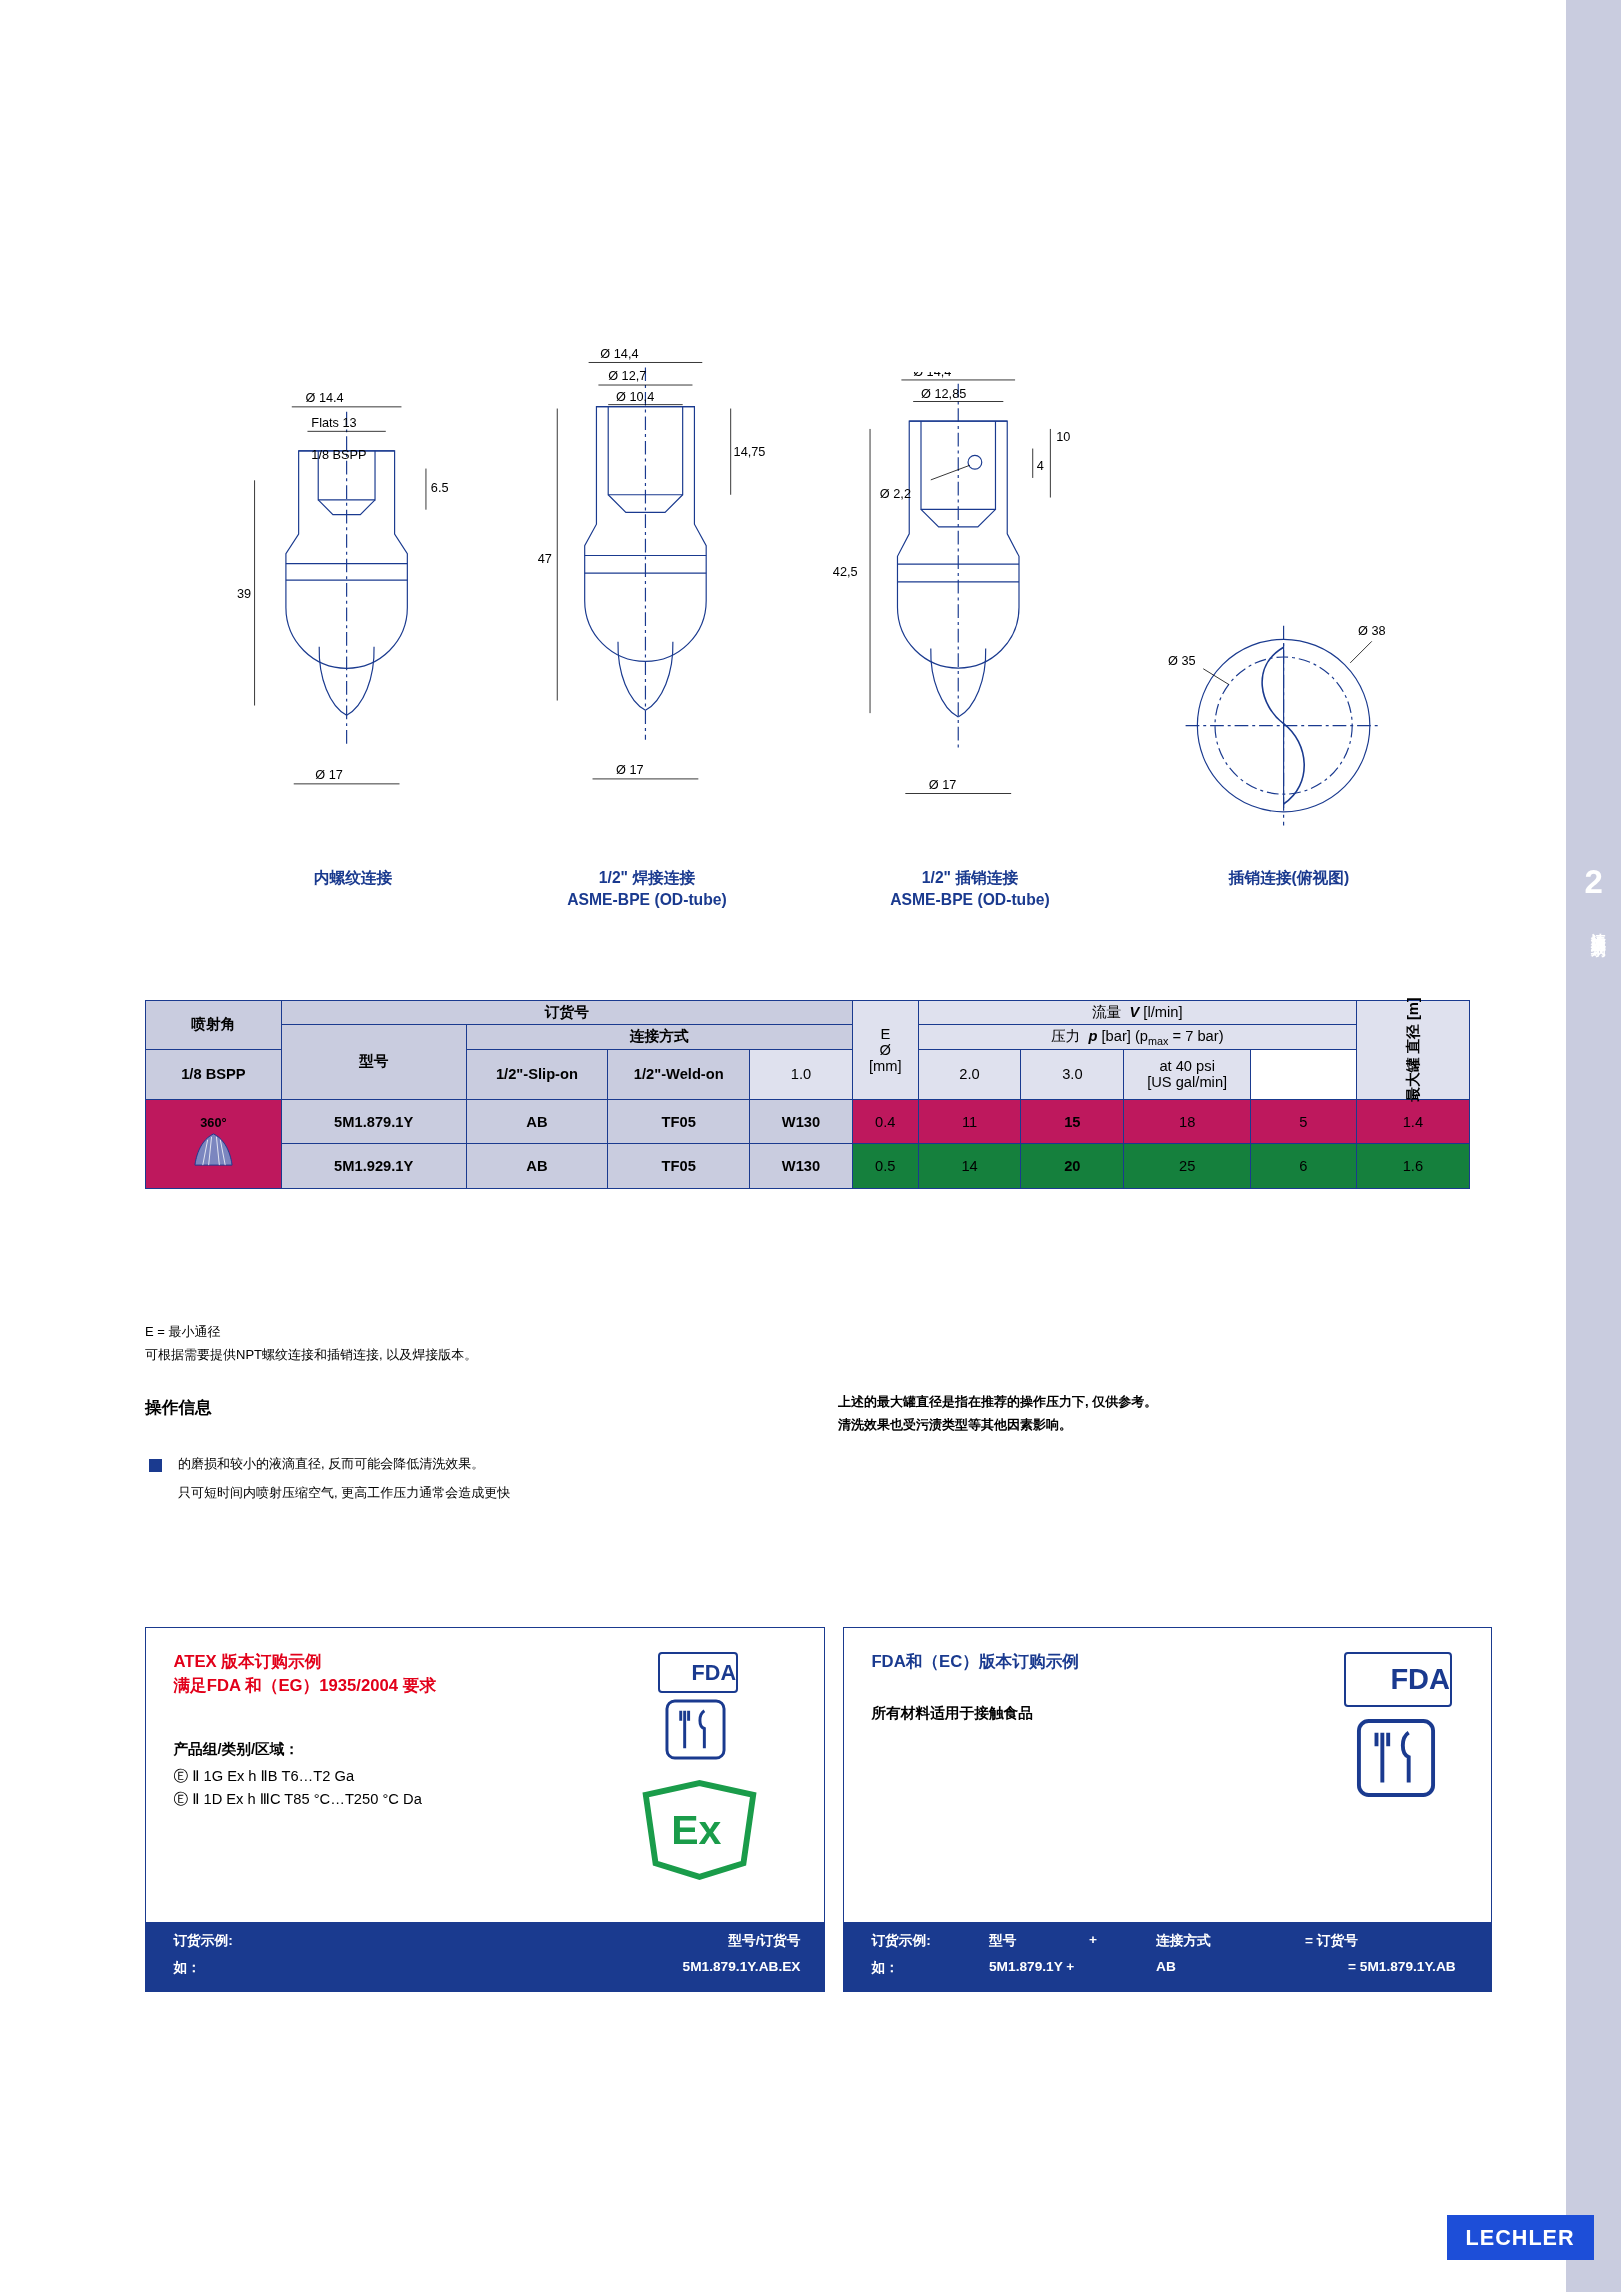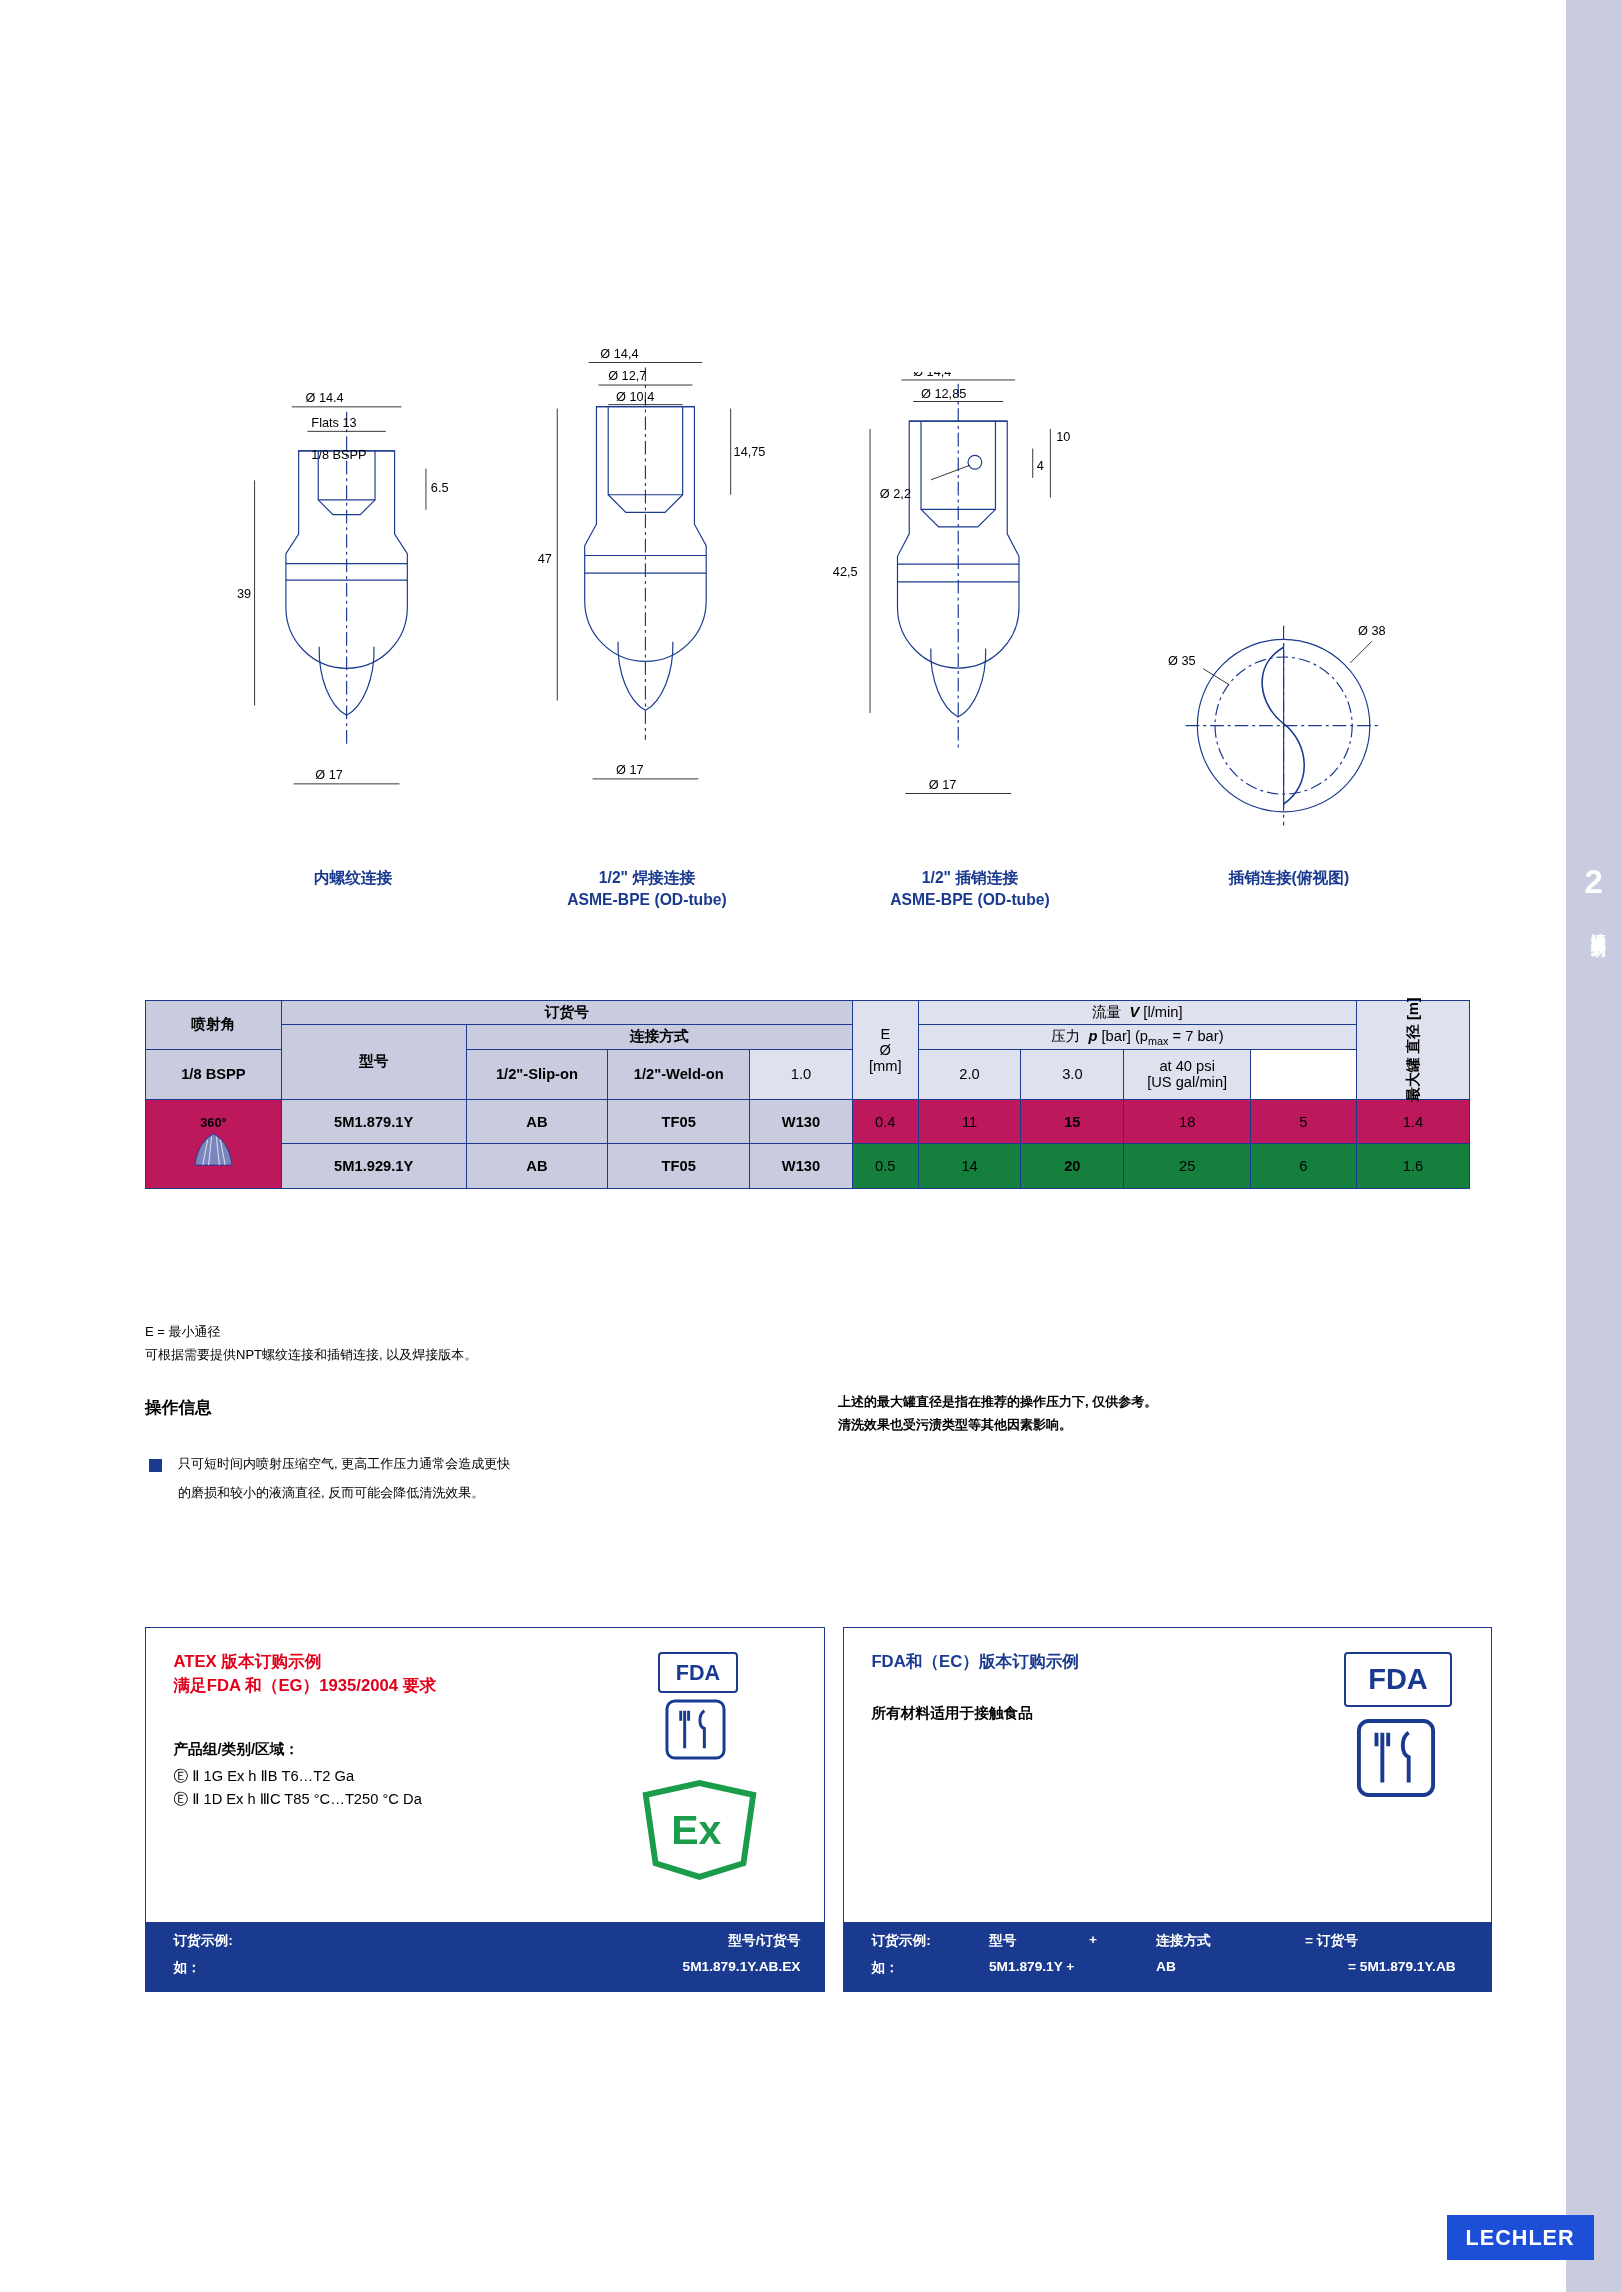--- a/index.html
+++ b/index.html
@@ -34,21 +34,21 @@
   .smalltxt{position:absolute;font-size:13px;line-height:22.5px;color:#000;}
   .bold{font-weight:bold;}
 
   
   .box{position:absolute;border:1px solid #1a3a8f;background:#fff;}
   .box-title{color:#e2001a;font-weight:bold;font-size:16.7px;line-height:24.5px;}
   .box-title-blue{color:#1a3a8f;font-weight:bold;font-size:16.7px;line-height:24.5px;}
   .box-body{font-size:14.7px;line-height:22.5px;color:#000;}
   .band{position:absolute;left:0;bottom:0;width:100%;background:#1a3a8f;color:#fff;font-size:13.7px;font-weight:bold;}
 
-  .fda{border:2px solid #1a3a8f;color:#1a3a8f;font-weight:bold;text-align:center;border-radius:3.9px;}
+  .fda{border:2px solid #1a3a8f;color:#1a3a8f;font-weight:bold;text-align:right;border-radius:3.9px;}
 
   .pagenum{position:absolute;right:118px;bottom:59px;font-size:18.6px;color:#000;}
   .logo{position:absolute;right:27.4px;bottom:33px;width:147px;height:45px;background:#1d4ed8;
         color:#fff;font-size:21.6px;font-weight:bold;letter-spacing:1px;display:flex;align-items:center;justify-content:center;}
   .bullet{position:absolute;width:12.7px;height:12.7px;background:#1a3a8f;}
 </style>
 </head>
 <body>
 
 <div class="page">
@@ -272,22 +272,22 @@
     <div>可根据需要提供NPT螺纹连接和插销连接, 以及焊接版本。</div>
   </div>
   <div class="smalltxt bold" style="left:838px;top:1391px;width:627px;">
     <div>上述的最大罐直径是指在推荐的操作压力下, 仅供参考。</div>
     <div>清洗效果也受污渍类型等其他因素影响。</div>
   </div>
 
   <div class="smalltxt bold" style="left:145px;top:1397px;font-size:16.7px;">操作信息</div>
   <div class="bullet" style="left:149px;top:1459px;"></div>
   <div class="smalltxt" style="left:178px;top:1449px;width:706px;line-height:29px;">
+    <div>的磨损和较小的液滴直径, 反而可能会降低清洗效果。</div>
     <div>只可短时间内喷射压缩空气, 更高工作压力通常会造成更快</div>
-    <div>的磨损和较小的液滴直径, 反而可能会降低清洗效果。</div>
   </div>
 
   <div class="box" style="left:145px;top:1627px;width:647px;height:363px;padding-left:31px;">
     <div class="box-title" style="position:absolute;left:27.4px;top:21.6px;width:421px;">
       <div>ATEX 版本订购示例</div>
       <div>满足FDA 和（EG）1935/2004 要求</div>
     </div>
     <div class="box-body bold" style="position:absolute;left:27.4px;top:110px;">产品组/类别/区域：</div>
     <div class="box-body" style="position:absolute;left:27.4px;top:137px;width:461px;">
       <div>Ⓔ Ⅱ 1G Ex h ⅡB T6…T2 Ga</div>

